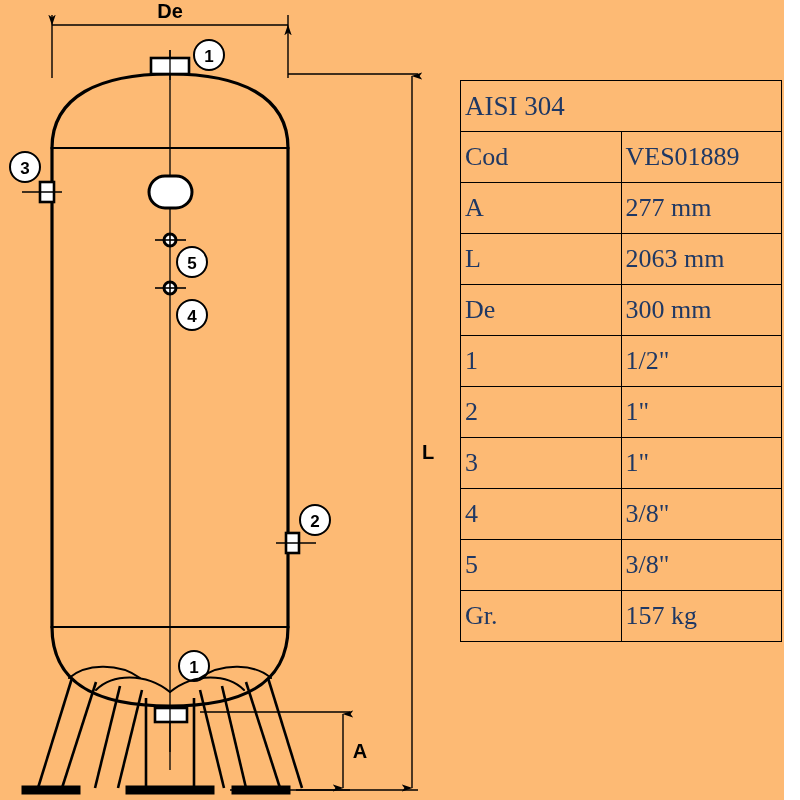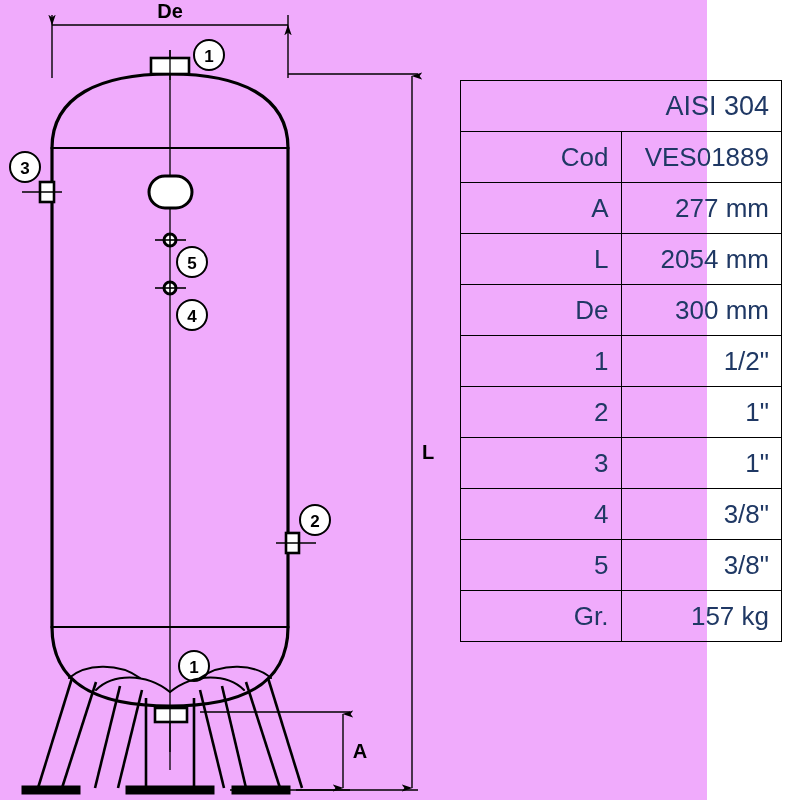--- a/index.html
+++ b/index.html
@@ -8,23 +8,23 @@
     background: #ffffff;
   }
   body {
     width: 800px;
     height: 800px;
     font-family: "Liberation Sans", sans-serif;
     overflow: hidden;
   }
   #page {
     position: relative;
-    width: 707px;
+    width: 784px;
     height: 800px;
-    background: #f0abfc;
+    background: #fdba74;
   }
   
   #drawing-panel {
     position: absolute;
     left: 0;
     top: 0;
     width: 450px;
     height: 800px;
   }
   svg.tech-drawing {
@@ -118,25 +118,25 @@
     width: 322px;
   }
   table.spec-table {
     border-collapse: collapse;
     width: 322px;
     table-layout: fixed;
   }
   table.spec-table td {
     border: 1.6px solid #000000;
     height: 50px;
-    padding: 0 12px;
-    text-align: right;
+    padding: 0 4px;
+    text-align: left;
     vertical-align: middle;
     color: #1F3864;
-    font-family: Liberation Sans, sans-serif;
+    font-family: Liberation Serif, serif;
     font-size: 26px;
     font-weight: 400;
     white-space: nowrap;
     overflow: hidden;
   }
   table.spec-table td.header-cell {
     font-size: 27px;
   }
   table.spec-table td.label-cell {
     width: 149px;
@@ -295,21 +295,21 @@
         <tr>
           <td class="label-cell">Cod</td>
           <td class="value-cell">VES01889</td>
         </tr>
         <tr>
           <td class="label-cell">A</td>
           <td class="value-cell">277 mm</td>
         </tr>
         <tr>
           <td class="label-cell">L</td>
-          <td class="value-cell">2054 mm</td>
+          <td class="value-cell">2063 mm</td>
         </tr>
         <tr>
           <td class="label-cell">De</td>
           <td class="value-cell">300 mm</td>
         </tr>
         <tr>
           <td class="label-cell">1</td>
           <td class="value-cell">1/2"</td>
         </tr>
         <tr>

